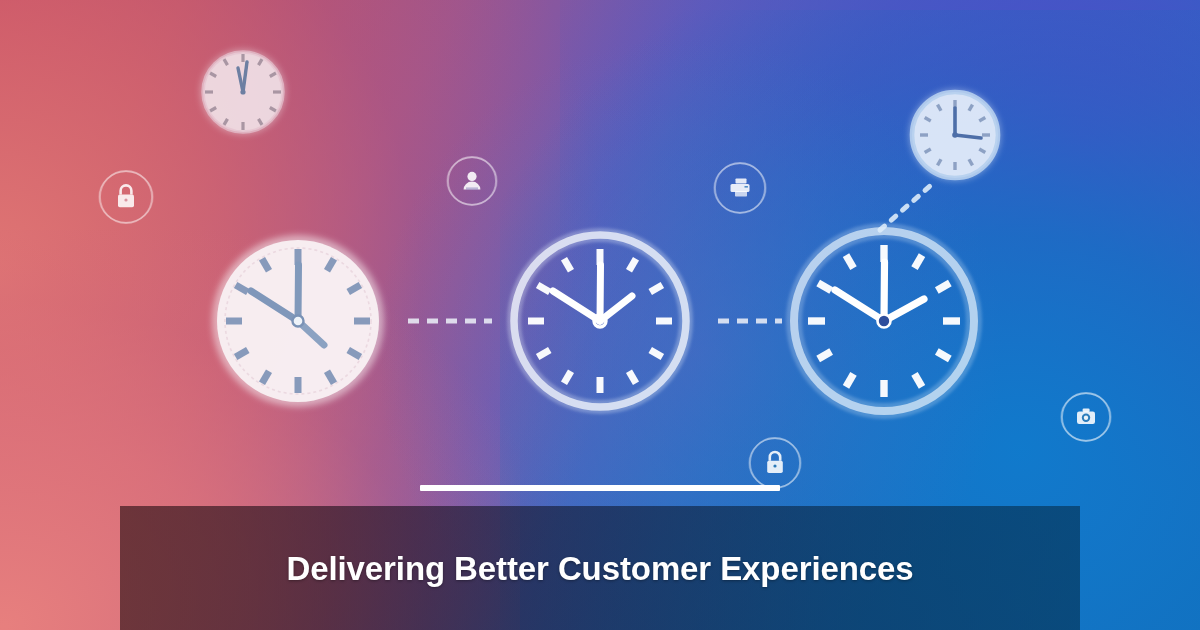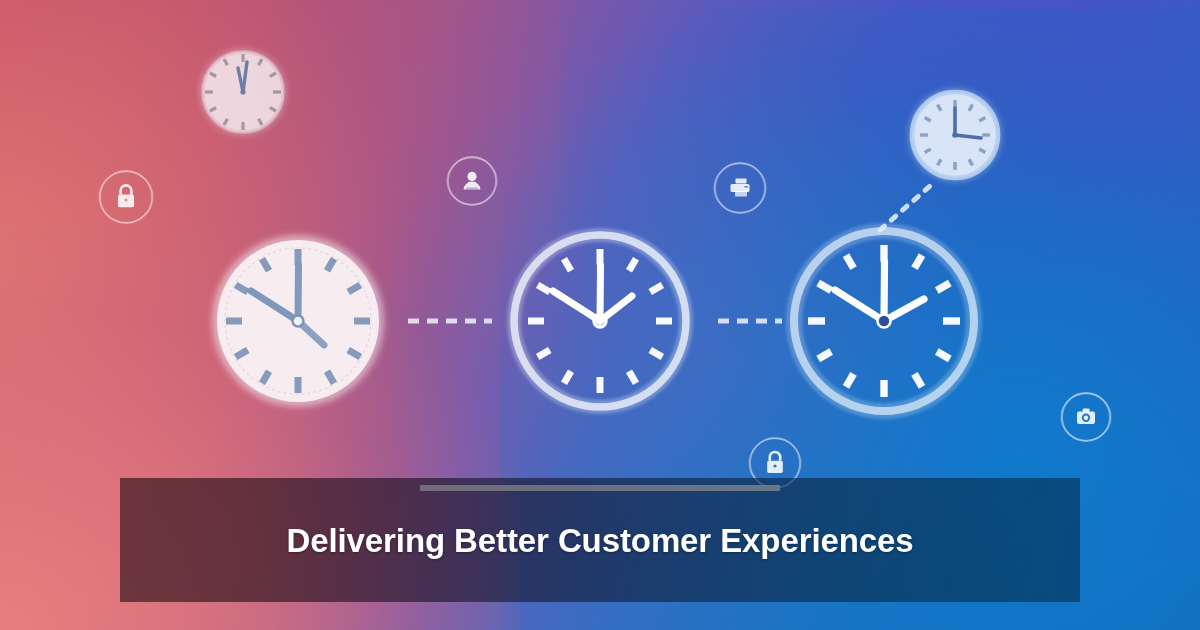--- a/index.html
+++ b/index.html
@@ -67,21 +67,21 @@
         rgba(70,116,200,0.18) 44%,
         rgba(60,120,200,0.0) 72%);
   }
 
   
   .art { position:absolute; inset:0; width:1200px; height:630px; }
 
   
   .title-band {
     position:absolute;
-    left:120px; top:478px; width:960px; height:124px;
+    left:120px; top:506px; width:960px; height:124px;
     background:linear-gradient(96deg,
         rgba(34,10,14,0.60) 0%,
         rgba(30,14,26,0.62) 22%,
         rgba(16,26,52,0.62) 50%,
         rgba(8,40,70,0.62) 74%,
         rgba(4,48,80,0.62) 100%);
     display:flex; flex-direction:column;
     align-items:center; justify-content:center;
     padding-top:2px;
   }

